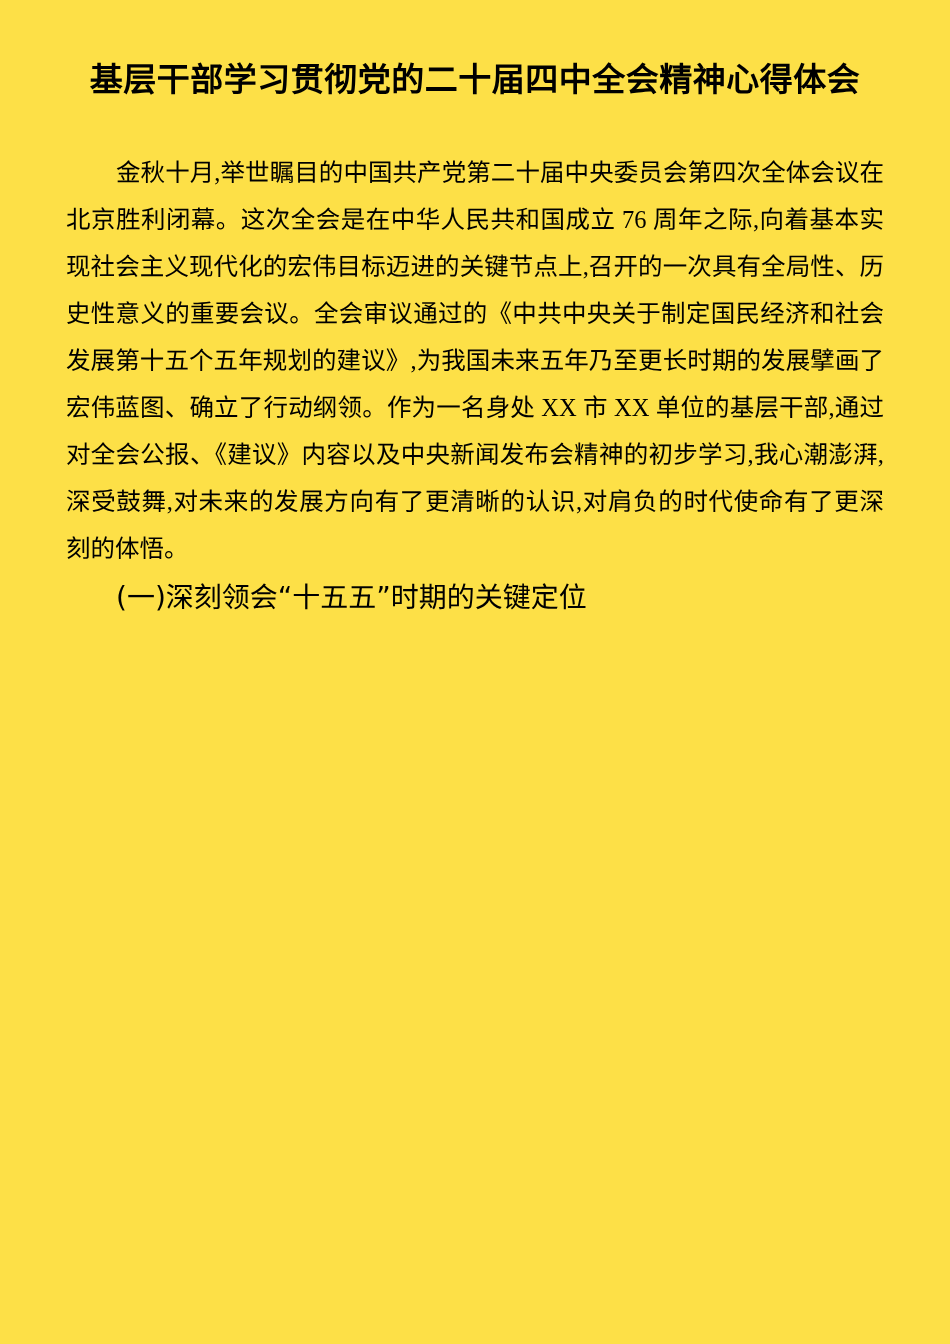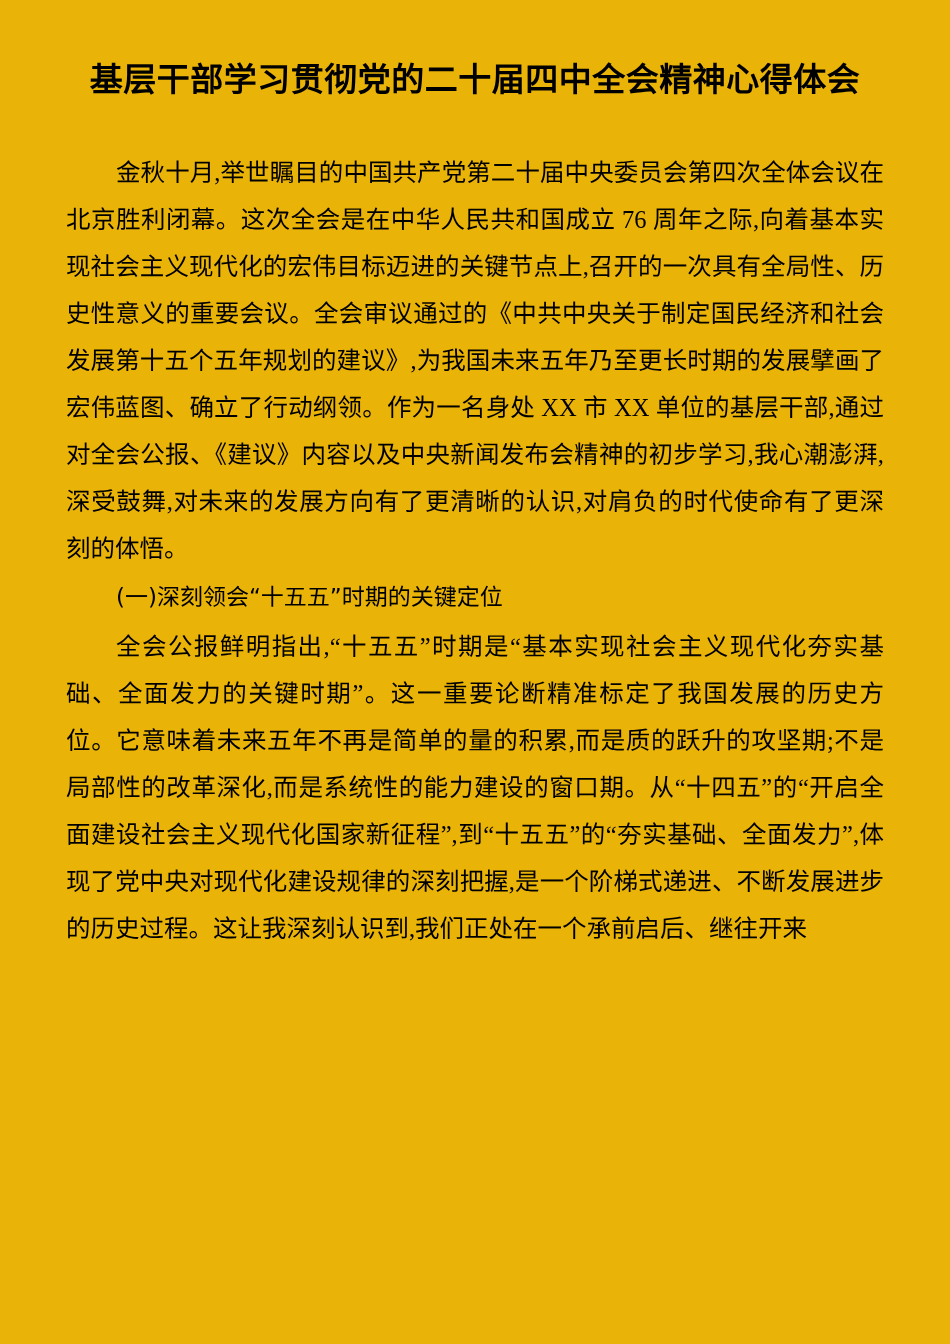--- a/index.html
+++ b/index.html
@@ -12,21 +12,21 @@
     height: 1344px;
     font-family: "Liberation Serif", "DejaVu Serif", serif;
     color: #000000;
     overflow: hidden;
   }
   .page {
     box-sizing: border-box;
     width: 950px;
     height: 1344px;
     padding: 52px 66px 30px 66px;
-    background: #eab308;
+    background: #fde047;
     position: relative;
   }
   .doc-title {
     font-family: "DejaVu Sans", "Liberation Sans", sans-serif;
     font-weight: bold;
     font-size: 33px;
     line-height: 1.35;
     text-align: center;
     letter-spacing: 0.5px;
     margin: 6px 0 0 0;
@@ -49,36 +49,35 @@
   }
   p.heading-1 {
     font-family: "DejaVu Sans", "Liberation Sans", sans-serif;
     font-size: 24.5px;
     line-height: 47px;
     margin: 0 0 2px 0;
     text-indent: 50px;
   }
   p.heading-2 {
     font-family: "DejaVu Sans", "Liberation Sans", sans-serif;
-    font-size: 23px;
+    font-size: 28px;
     line-height: 47px;
     margin: 0 0 2px 0;
     text-indent: 50px;
   }
 </style>
 </head>
 <body>
 
 <div class="page">
 
   <h1 class="doc-title">基层干部学习贯彻党的二十届四中全会精神心得体会</h1>
 
   <div class="body-block">
     <p class="para indent">金秋十月,举世瞩目的中国共产党第二十届中央委员会第四次全体会议在北京胜利闭幕。这次全会是在中华人民共和国成立 76 周年之际,向着基本实现社会主义现代化的宏伟目标迈进的关键节点上,召开的一次具有全局性、历史性意义的重要会议。全会审议通过的《中共中央关于制定国民经济和社会发展第十五个五年规划的建议》,为我国未来五年乃至更长时期的发展擘画了宏伟蓝图、确立了行动纲领。作为一名身处 XX 市 XX 单位的基层干部,通过对全会公报、《建议》内容以及中央新闻发布会精神的初步学习,我心潮澎湃,深受鼓舞,对未来的发展方向有了更清晰的认识,对肩负的时代使命有了更深刻的体悟。</p>
 
 
 
     <p class="heading-2">(一)深刻领会“十五五”时期的关键定位</p>
 
-    <p class="para indent">全会公报鲜明指出,“十五五”时期是“基本实现社会主义现代化夯实基础、全面发力的关键时期”。这一重要论断精准标定了我国发展的历史方位。它意味着未来五年不再是简单的量的积累,而是质的跃升的攻坚期;不是局部性的改革深化,而是系统性的能力建设的窗口期。从“十四五”的“开启全面建设社会主义现代化国家新征程”,到“十五五”的“夯实基础、全面发力”,体现了党中央对现代化建设规律的深刻把握,是一个阶梯式递进、不断发展进步的历史过程。这让我深刻认识到,我们正处在一个承前启后、继往开来</p>
   </div>
 
 </div>
 
 </body></html>

